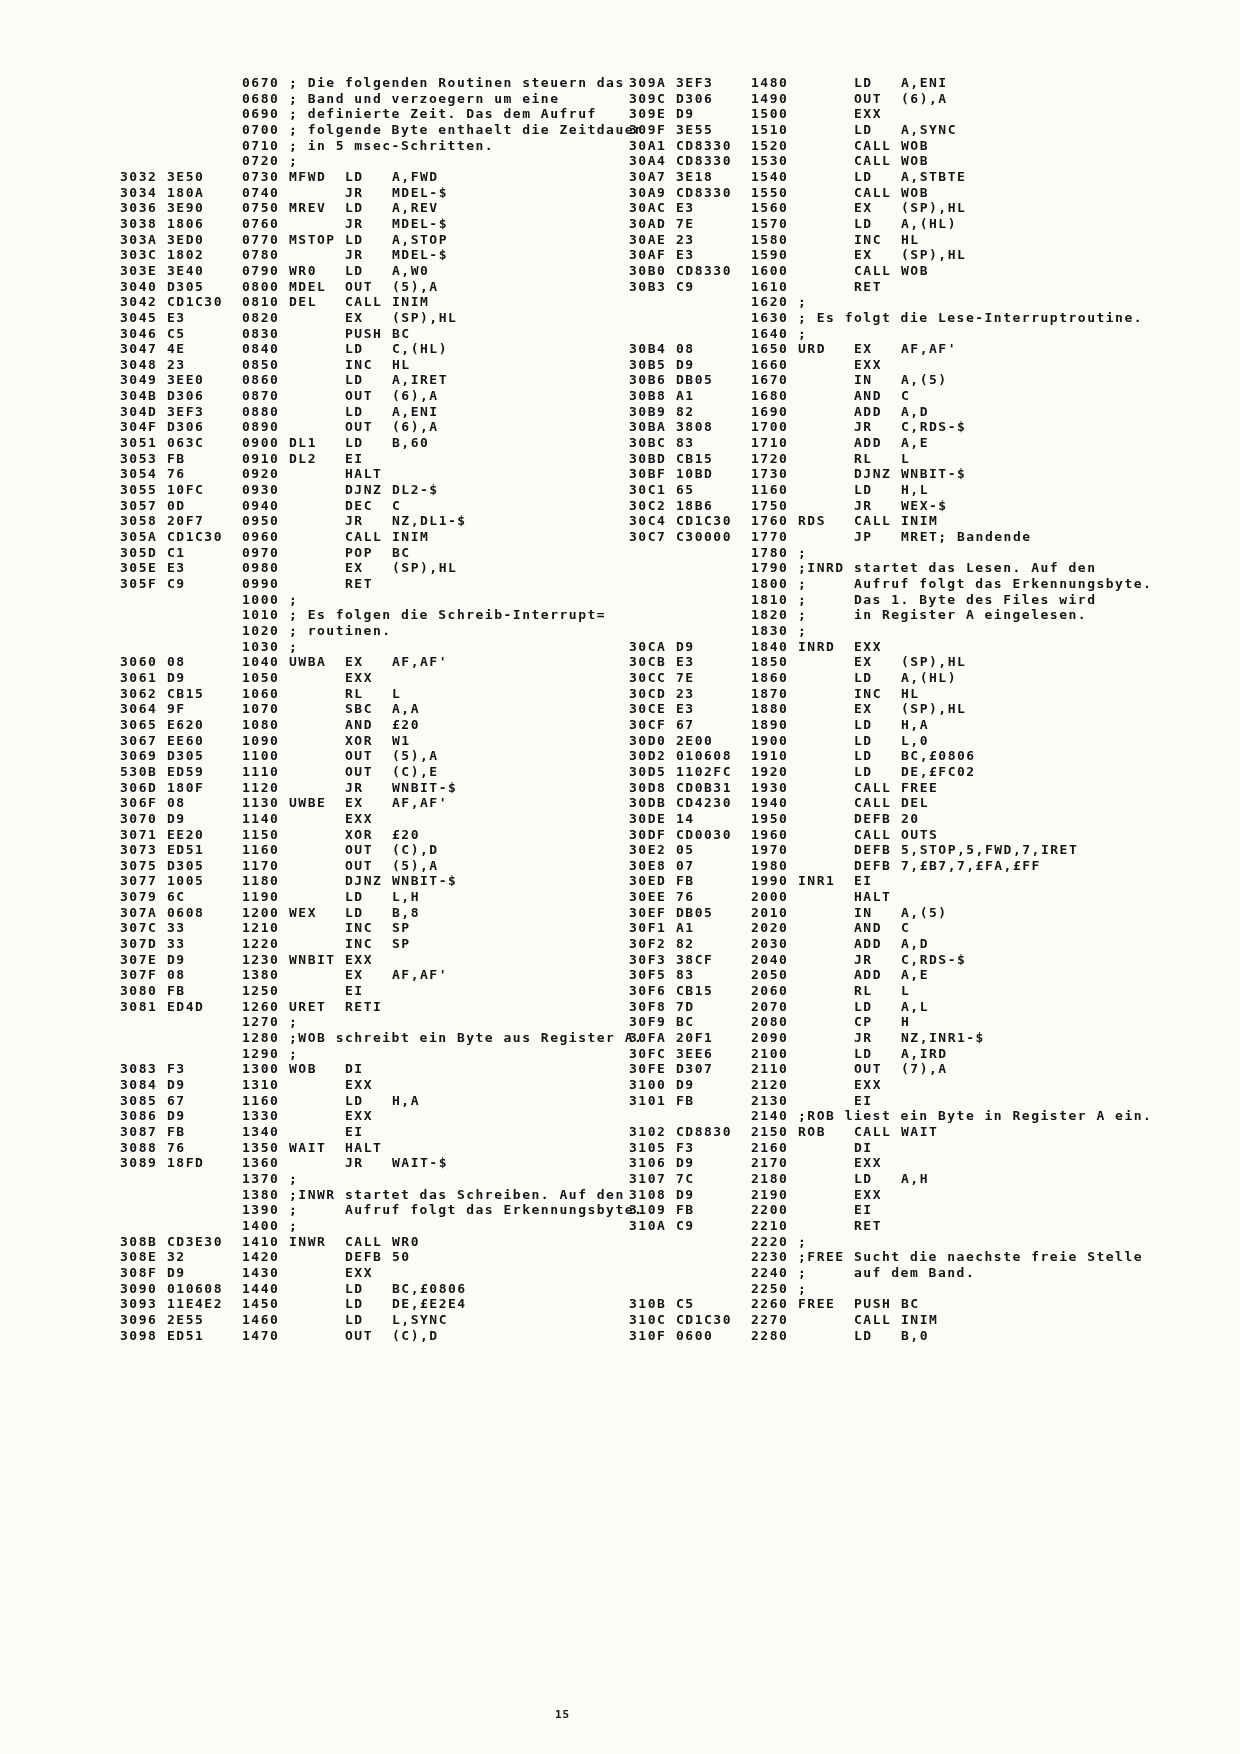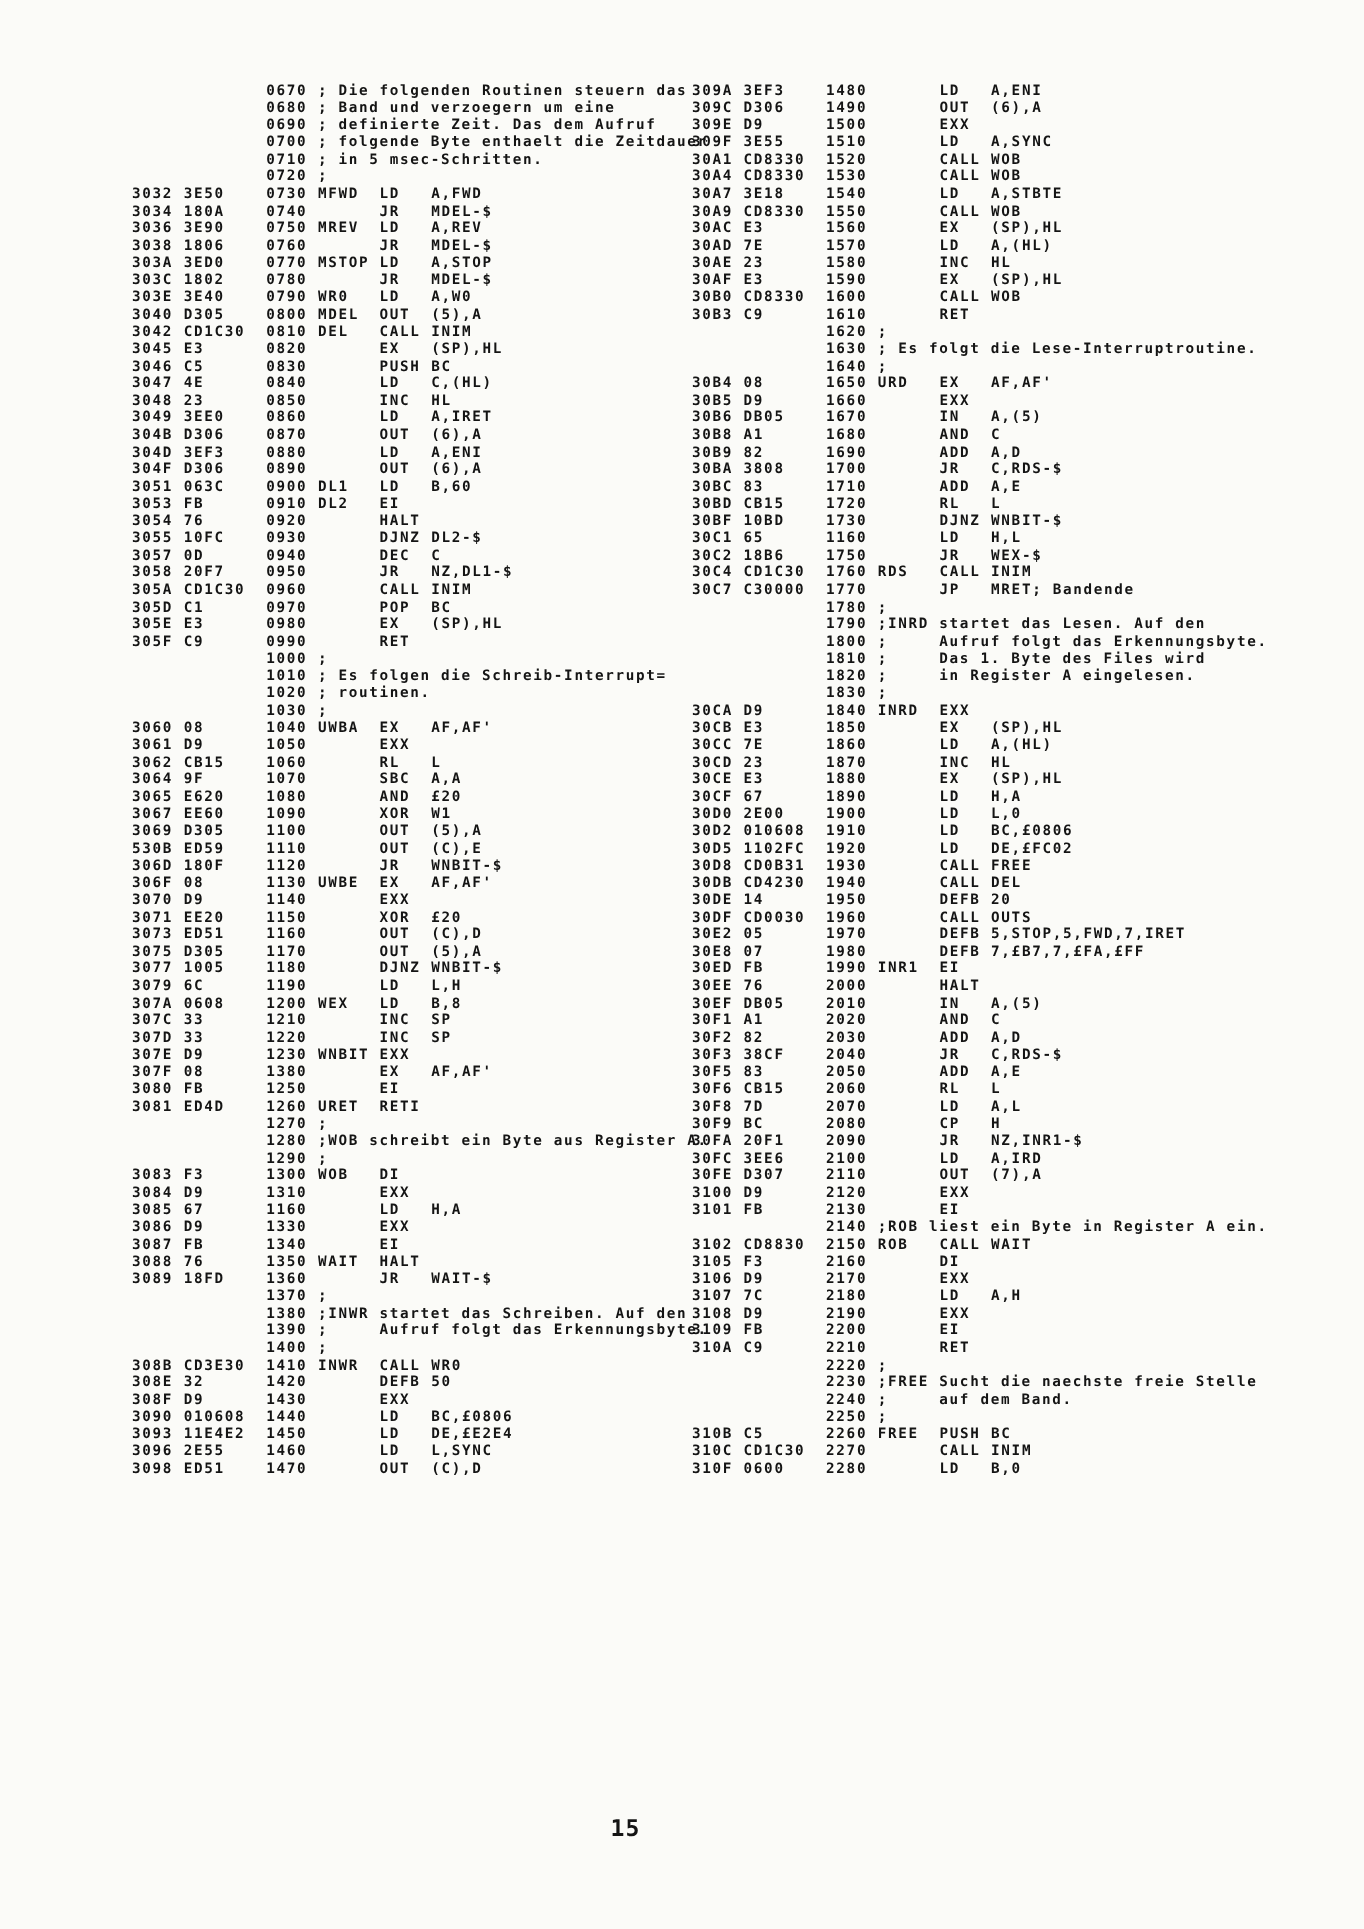--- a/index.html
+++ b/index.html
@@ -22,22 +22,22 @@
     white-space:pre;
   }
   .f-addr  { display:inline-block; width:47px; }
   .f-code  { display:inline-block; width:75px; }
   .f-line  { display:inline-block; width:47px; }
   .f-label { display:inline-block; width:56px; }
   .f-mn    { display:inline-block; width:47px; }
   .f-op    { display:inline-block; }
   .f-cmt   { display:inline-block; white-space:pre; }
   .footer {
-    position:absolute; left:555px; top:1650px;
-    font-size:21px; letter-spacing:1px;
+    position:absolute; left:555px; top:1708px;
+    font-size:11px; letter-spacing:1px;
   }
 </style>
 </head>
 <body>
 
 <div class="page">
   <div class="col col-left">
       <div class="lrow"><span class="f-addr"></span><span class="f-code"></span><span class="f-line">0670</span><span class="f-cmt">; Die folgenden Routinen steuern das</span></div>
       <div class="lrow"><span class="f-addr"></span><span class="f-code"></span><span class="f-line">0680</span><span class="f-cmt">; Band und verzoegern um eine</span></div>
       <div class="lrow"><span class="f-addr"></span><span class="f-code"></span><span class="f-line">0690</span><span class="f-cmt">; definierte Zeit. Das dem Aufruf</span></div>

